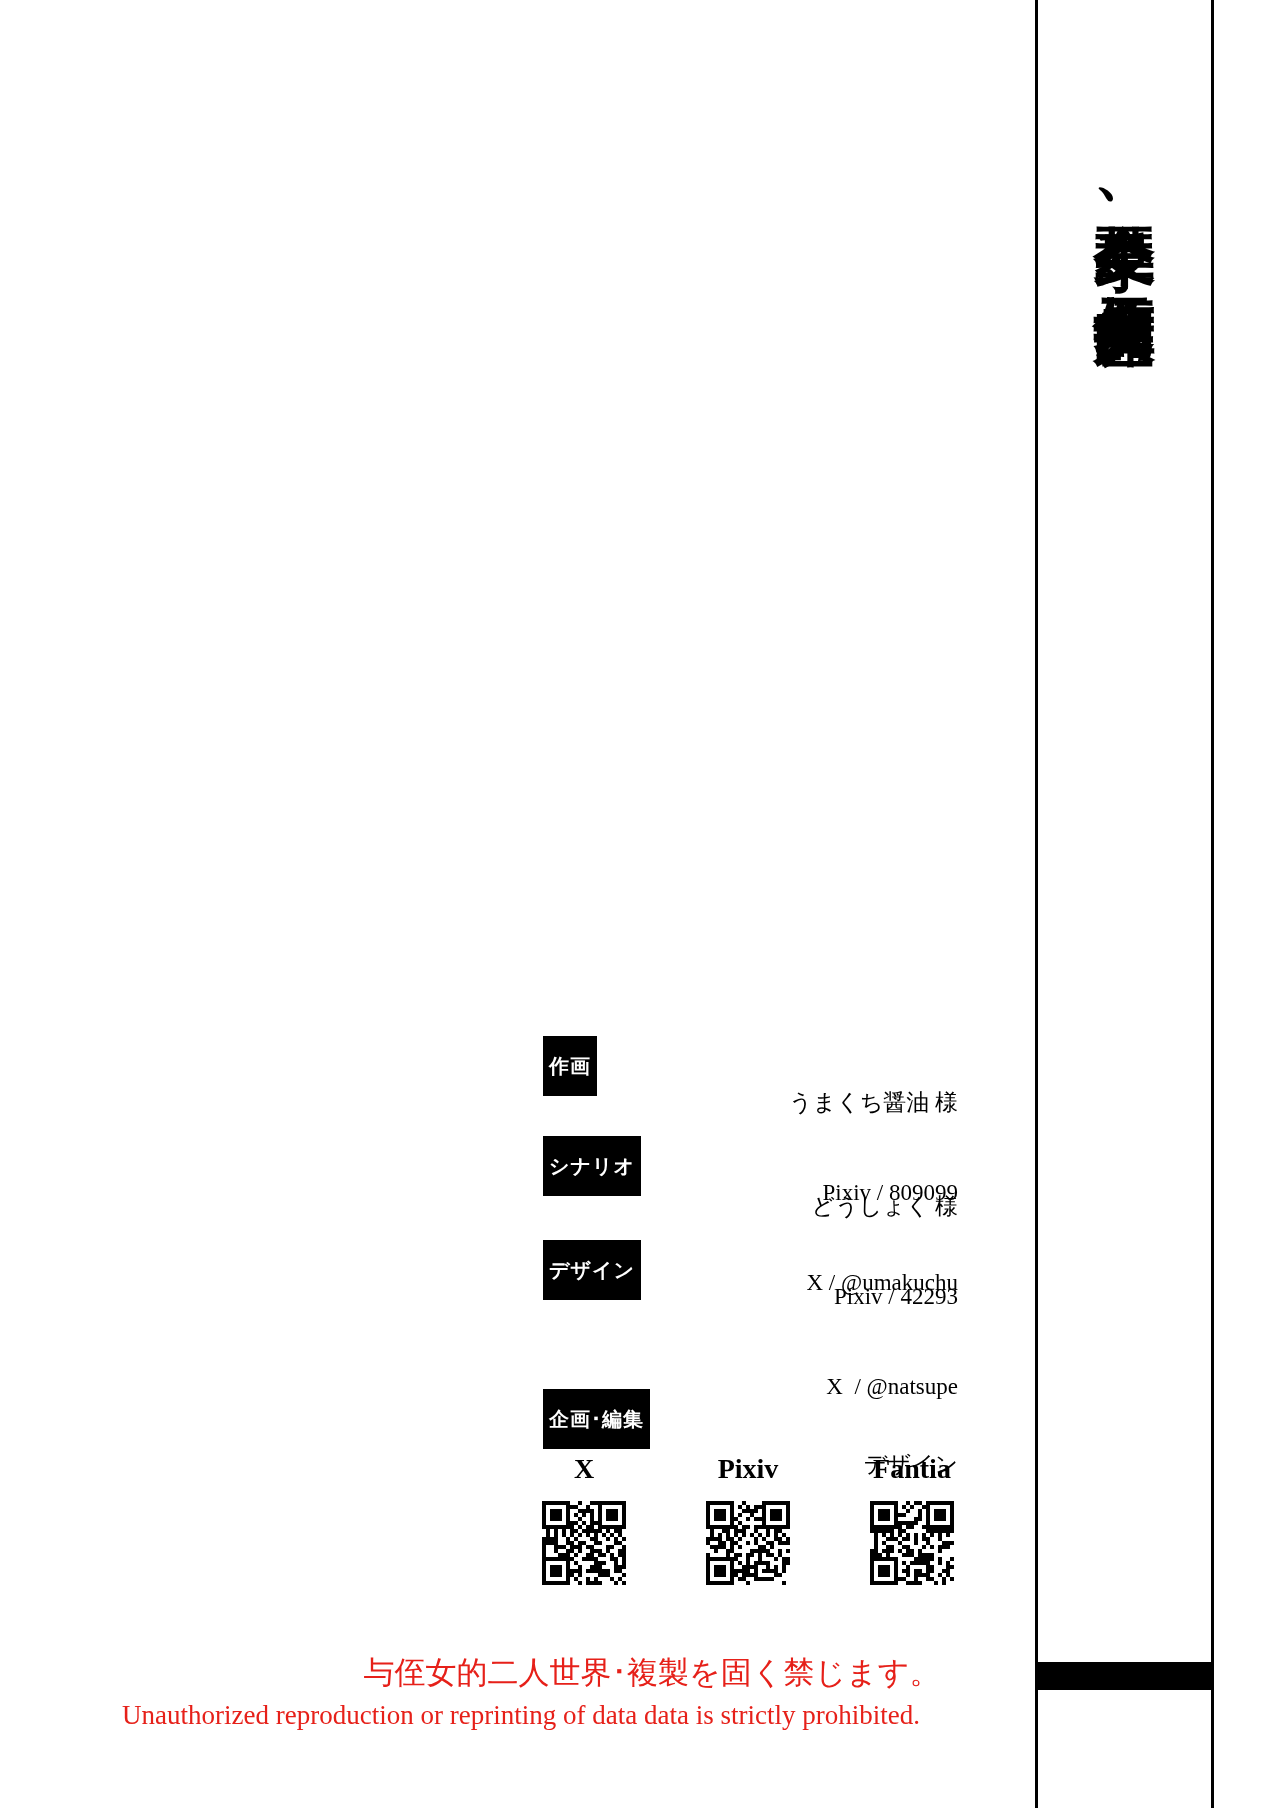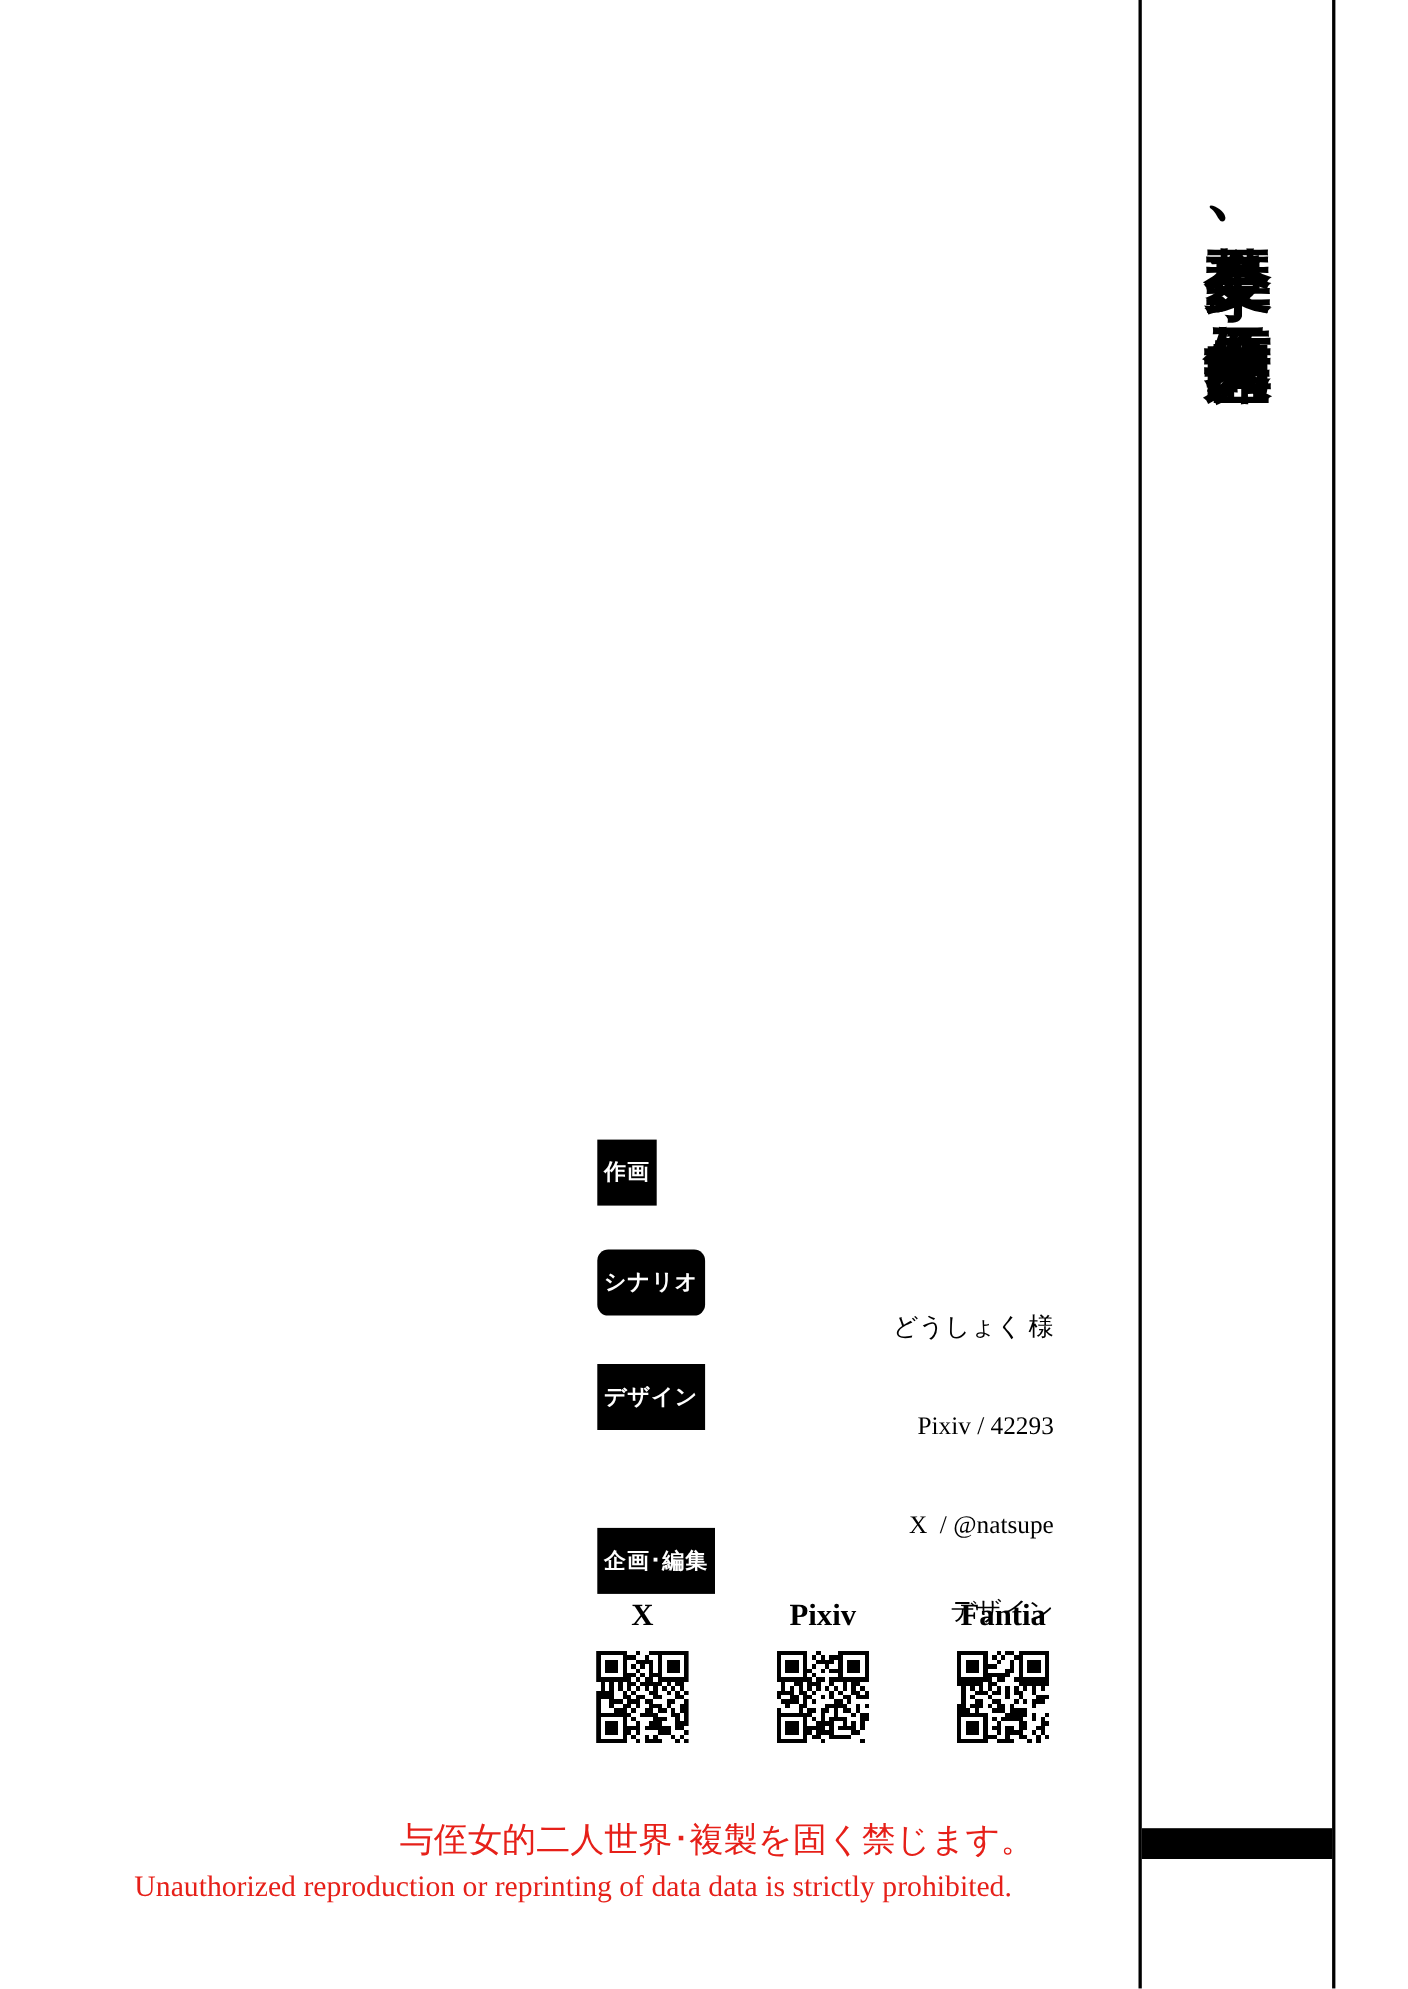--- a/index.html
+++ b/index.html
@@ -44,21 +44,21 @@
   
   .credit-label{
     position:absolute;left:543px;
     background:var(--ink);color:#ffffff;
     font-size:20px;font-weight:700;
     line-height:1;padding:20px 6px;
     letter-spacing:1px;
     white-space:nowrap;
   }
   .lbl-1{top:1036px;}
-  .lbl-2{top:1136px;border-radius:10px;}
+  .lbl-2{top:1136px;}
   .lbl-3{top:1240px;}
   .lbl-4{top:1389px;}
 
   .credit-lines{
     position:absolute;right:322px;
     text-align:right;
     font-size:23px;line-height:30px;
     white-space:pre;
   }
   .txt-1{top:1028px;}
@@ -102,20 +102,25 @@
 <body>
 
 <div class="page">
 
   <div class="spine">
     <div class="spine-title">某个夏季、与侄女的二人世界。</div>
     <div class="spine-band"></div>
   </div>
 
   <div class="credit-label lbl-1">作画</div>
+  <div class="credit-lines txt-1">
+    <div>うまくち醤油 様</div>
+    <div>Pixiv / 809099</div>
+    <div>X / @umakuchu</div>
+  </div>
 
   <div class="credit-label lbl-2">シナリオ</div>
   <div class="credit-lines txt-2">
     <div>どうしょく 様</div>
     <div>Pixiv / 42293</div>
     <div>X  / @natsupe</div>
   </div>
 
   <div class="credit-label lbl-3">デザイン</div>
 

